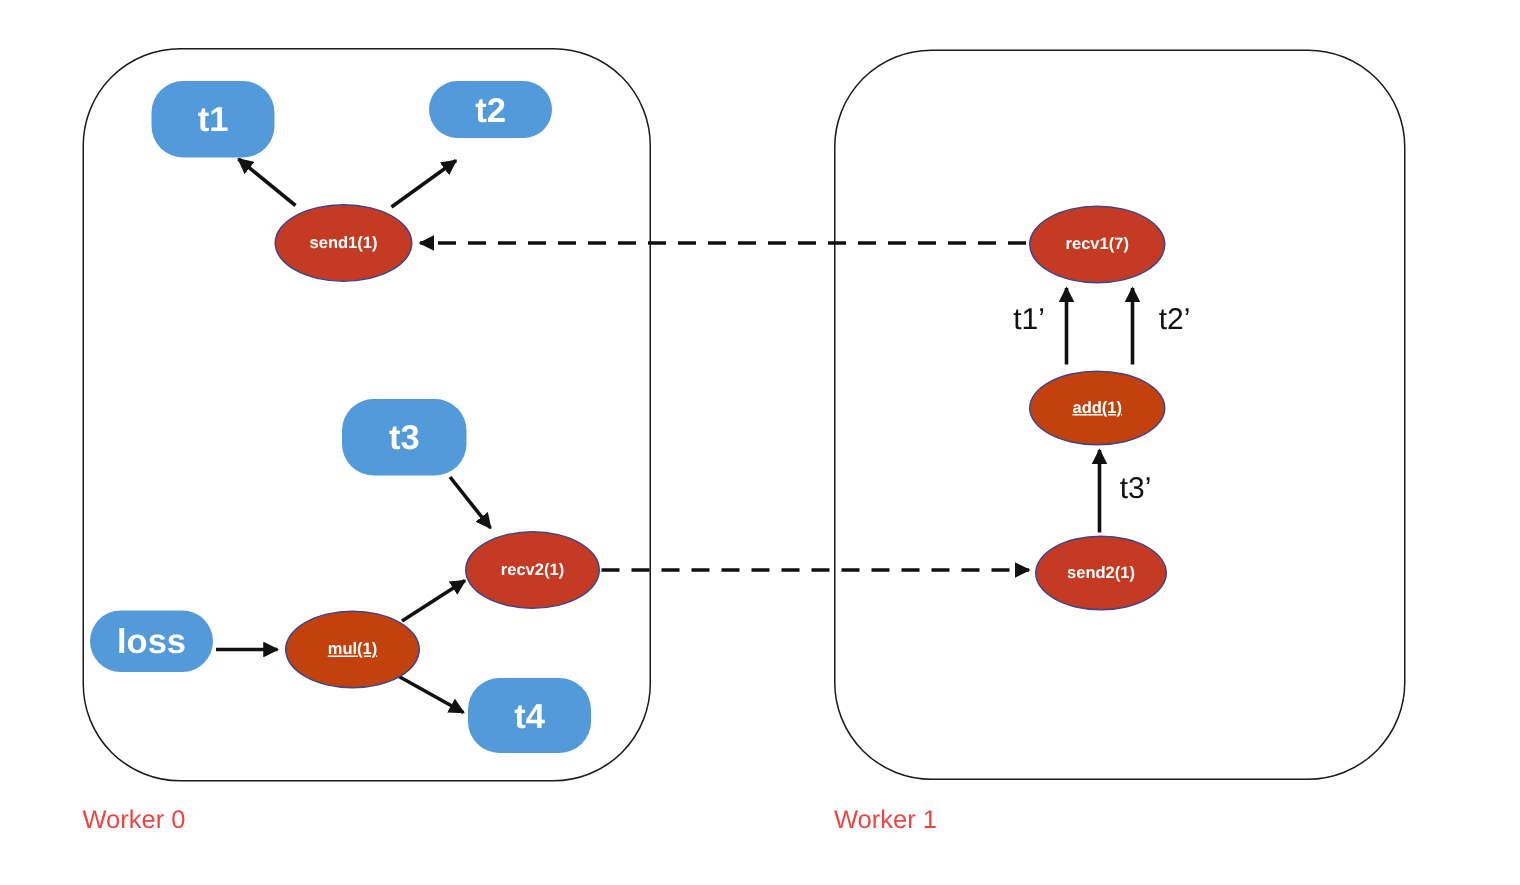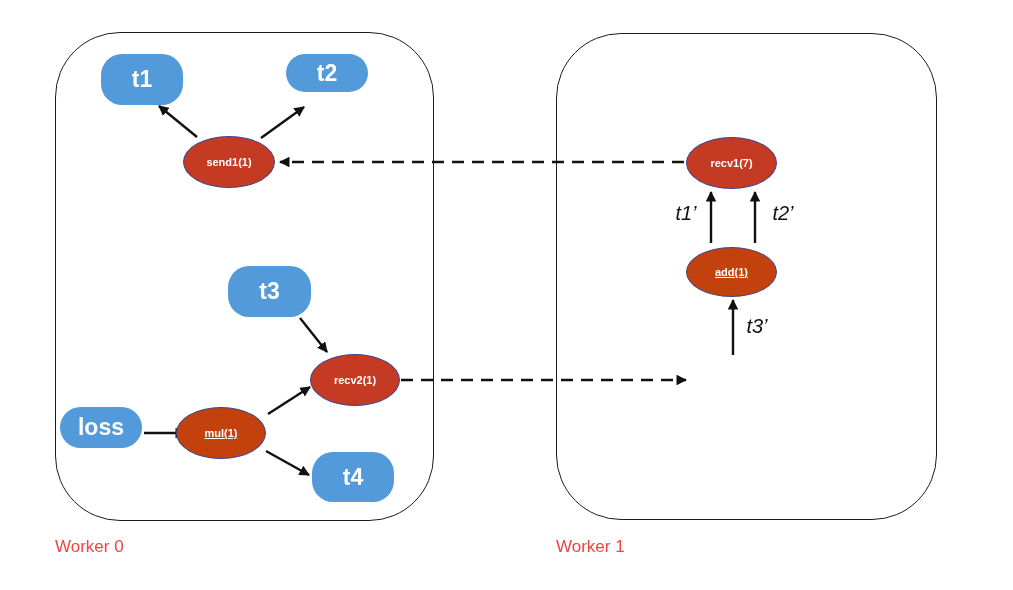--- a/index.html
+++ b/index.html
@@ -17,21 +17,21 @@
   }
   .op{
     position:absolute;z-index:3;border-radius:50%;border:1.5px solid #3F458A;color:#ffffff;
     font-weight:bold;font-size:11px;display:flex;align-items:center;justify-content:center;
     box-sizing:border-box;
   }
   .op-red{background:#C53A22;}
   .op-gold{background:#c2410c;text-decoration:underline;}
   .edge-label{
     position:absolute;z-index:3;width:52px;height:26px;color:#111111;font-size:20px;
-    display:flex;align-items:center;justify-content:center;font-style:italic;
+    display:flex;align-items:center;justify-content:center;
   }
   .worker-label{
     position:absolute;z-index:3;color:#ef4444;font-size:17px;
   }
 </style>
 </head>
 <body>
 
 <div class="canvas">
 
@@ -60,24 +60,25 @@
   </svg>
 
   <div class="tensor" style="left:101px;top:54px;width:82px;height:51px">t1</div>
   <div class="tensor" style="left:286px;top:54px;width:82px;height:38px">t2</div>
   <div class="tensor" style="left:228px;top:266px;width:83px;height:51px">t3</div>
   <div class="tensor" style="left:60px;top:407px;width:82px;height:41px">loss</div>
   <div class="tensor" style="left:312px;top:452px;width:82px;height:50px">t4</div>
 
   <div class="op op-red" style="left:183px;top:136px;width:92px;height:52px">send1(1)</div>
   <div class="op op-red" style="left:310px;top:354px;width:90px;height:52px">recv2(1)</div>
-  <div class="op op-gold" style="left:176px;top:407px;width:90px;height:52px">mul(1)</div>
+  <div class="op op-gold" style="left:190px;top:407px;width:90px;height:52px">mul(1)</div>
 
   <div class="op op-red" style="left:686px;top:137px;width:91px;height:52px">recv1(7)</div>
   <div class="op op-gold" style="left:686px;top:247px;width:91px;height:50px">add(1)</div>
+  <div class="op op-red" style="left:690px;top:357px;width:88px;height:50px">send2(1)</div>
 
   <div class="edge-label" style="left:660px;top:200px">t1’</div>
   <div class="edge-label" style="left:757px;top:200px">t2’</div>
   <div class="edge-label" style="left:731px;top:313px">t3’</div>
 
   <div class="worker-label" style="left:55px;top:537px;width:377px">Worker 0</div>
   <div class="worker-label" style="left:556px;top:537px;width:379px">Worker 1</div>
 
 </div>
 

